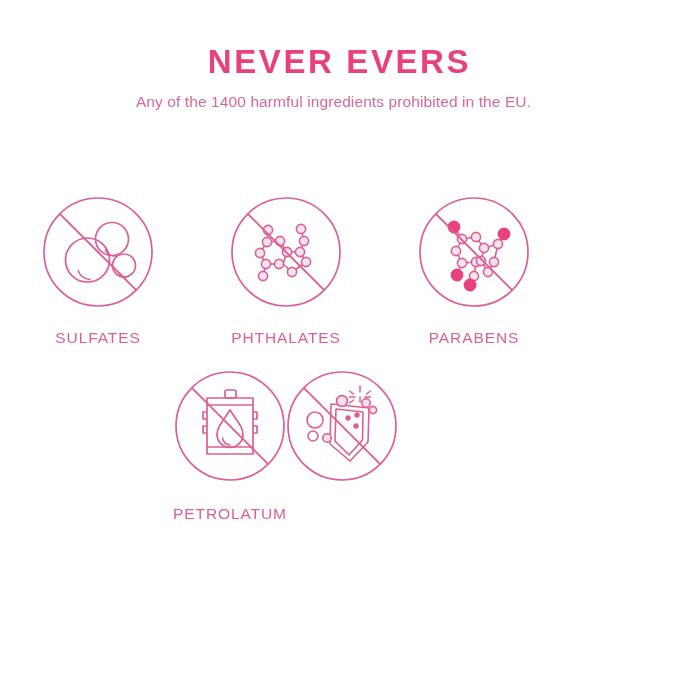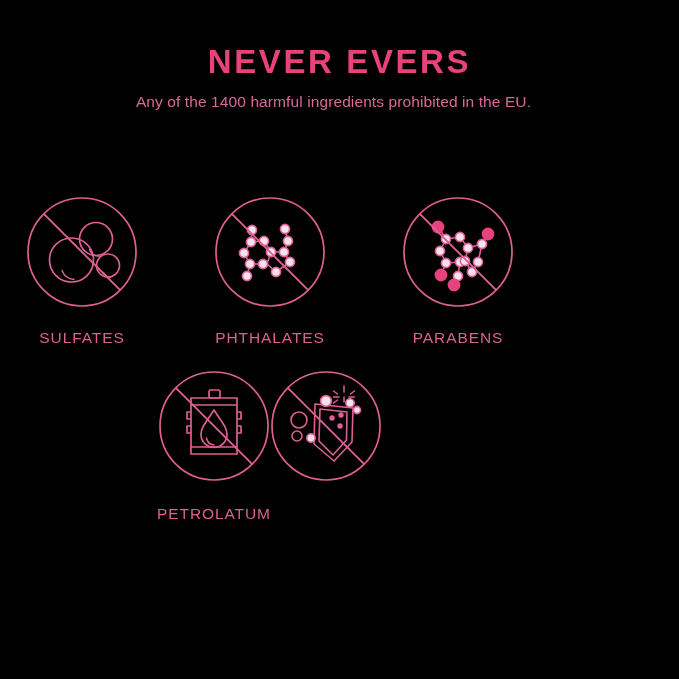--- a/index.html
+++ b/index.html
@@ -10,21 +10,21 @@
     width: 679px;
     height: 679px;
     background: #f5e2ef;
     font-family: "Liberation Sans", sans-serif;
     overflow: hidden;
   }
   .page {
     position: relative;
     width: 679px;
     height: 679px;
-    background: #000000;
+    background: #ffffff;
   }
 
   
   .header {
     position: absolute;
     top: 44px;
     left: 0;
     width: 679px;
     text-align: center;
   }
@@ -42,21 +42,21 @@
     font-weight: normal;
     letter-spacing: 0.1px;
     color: #d96899;
     line-height: 1.2;
   }
 
   
   .grid {
     position: absolute;
     top: 196px;
-    left: 0;
+    left: 16px;
     width: 540px;
   }
   .row {
     display: flex;
     justify-content: center;
   }
   .row-1 { gap: 76px; }
   .row-2 { margin-top: 22px; }
 
   .cell {

